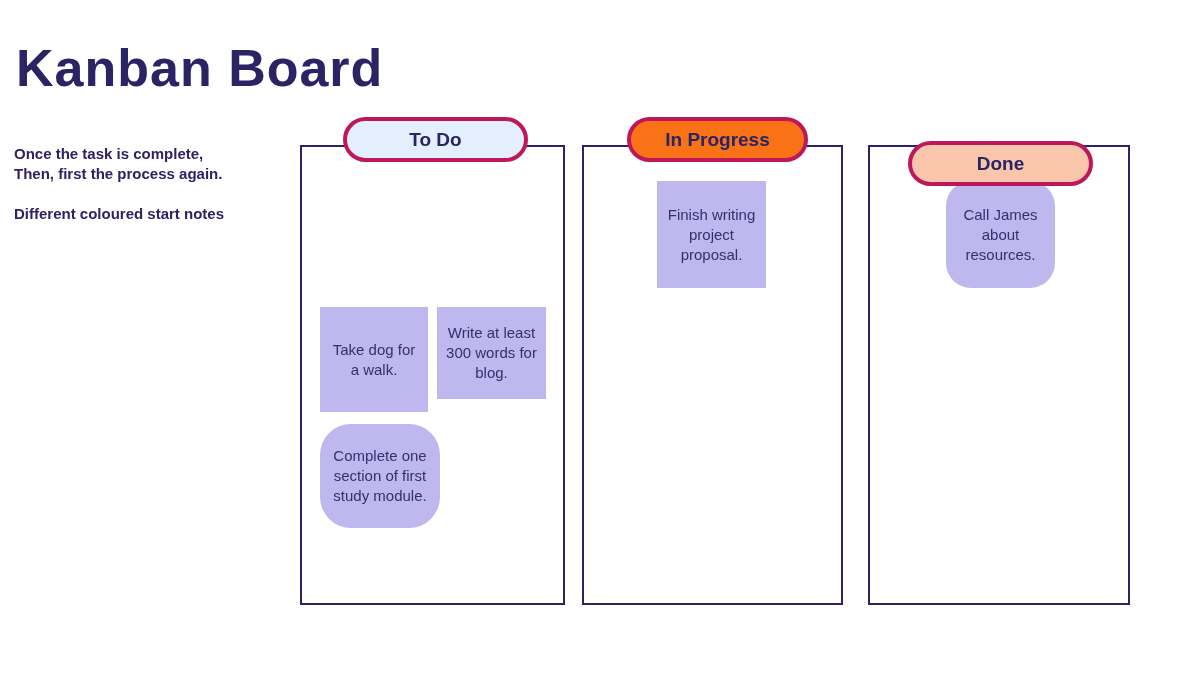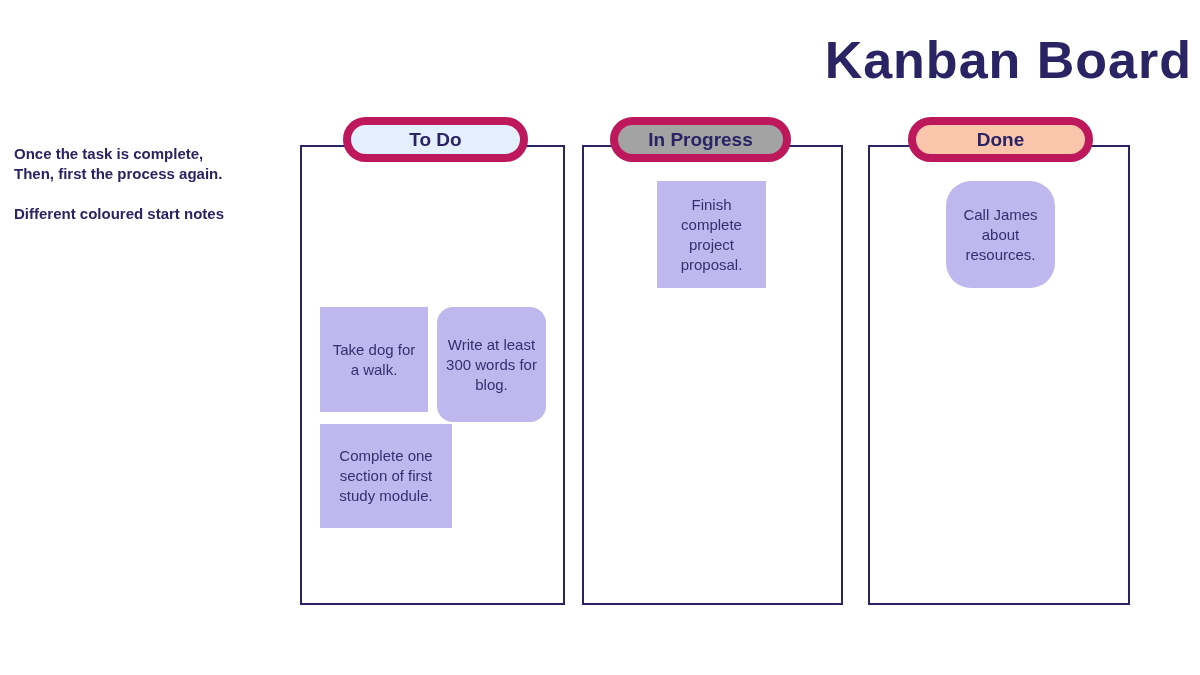--- a/index.html
+++ b/index.html
@@ -10,22 +10,22 @@
     height: 675px;
     background: #ffffff;
     font-family: "Liberation Sans", sans-serif;
     overflow: hidden;
     color: #2a2364;
   }
   .board-title {
     position: absolute;
     left: 0; right: 0;
     top: 22px;
-    margin: 8px;
-    text-align: right;
+    margin: 16px;
+    text-align: left;
     font-size: 52px;
     font-weight: 800;
     letter-spacing: 1px;
     color: #2a2364;
   }
   .instructions {
     position: absolute;
     left: 14px;
     top: 144px;
     width: 285px;
@@ -45,50 +45,50 @@
     border: 2px solid #2a2364;
   }
   .box-todo     { left: 300px; width: 265px; }
   .box-progress { left: 582px; width: 261px; }
   .box-done     { left: 868px; width: 262px; }
 
   .pill {
     position: absolute;
     top: 117px;
     height: 45px;
-    border: 8px solid #be185d;
+    border: 4px solid #be185d;
     border-radius: 24px;
     display: flex;
     align-items: center;
     justify-content: center;
     font-weight: 700;
     font-size: 19px;
     color: #2a2364;
     z-index: 2;
   }
   .pill-todo     { left: 343px; width: 185px; background: #e3effc; }
-  .pill-progress { left: 610px; width: 181px; background: #a3a3a3; text-align: right; }
-  .pill-done     { left: 908px; width: 185px; background: #f9c6ab; }
+  .pill-progress { left: 627px; width: 181px; background: #f97316; text-align: right; }
+  .pill-done     { left: 908px; width: 185px; background: #f9c6ab; margin-top: 24px; }
 
   .note {
     position: absolute;
     background: #beb8ee;
     color: #34306e;
     font-size: 15px;
     line-height: 20px;
     display: flex;
     align-items: center;
     justify-content: center;
     text-align: center;
     padding: 8px;
     z-index: 1;
   }
   .note-todo-1     { left: 320px; top: 307px; width: 108px; height: 105px; text-align: center; }
-  .note-todo-2     { left: 437px; top: 307px; width: 109px; height: 115px; border-radius: 16px; }
-  .note-todo-3     { left: 320px; top: 424px; width: 132px; height: 104px; }
+  .note-todo-2     { left: 437px; top: 307px; width: 109px; height: 92px; }
+  .note-todo-3     { left: 320px; top: 424px; width: 120px; height: 104px; border-radius: 31px; }
   .note-progress-1 { left: 657px; top: 181px; width: 109px; height: 107px; }
   .note-done-1     { left: 946px; top: 181px; width: 109px; height: 107px; border-radius: 25px; }
 </style>
 </head>
 <body>
 
 <div class="canvas">
 
   <h1 class="board-title">Kanban Board</h1>
 
@@ -107,21 +107,21 @@
     <span>To Do</span>
   </div>
   <div class="note note-todo-1">Take dog for a walk.</div>
   <div class="note note-todo-2">Write at least 300 words for blog.</div>
   <div class="note note-todo-3">Complete one section of first study module.</div>
 
   <div class="column-box box-progress"></div>
   <div class="pill pill-progress">
     <span>In Progress</span>
   </div>
-  <div class="note note-progress-1">Finish complete project proposal.</div>
+  <div class="note note-progress-1">Finish writing project proposal.</div>
 
   <div class="column-box box-done"></div>
   <div class="pill pill-done">
     <span>Done</span>
   </div>
   <div class="note note-done-1">Call James about resources.</div>
 
 </div>
 
 </body></html>

